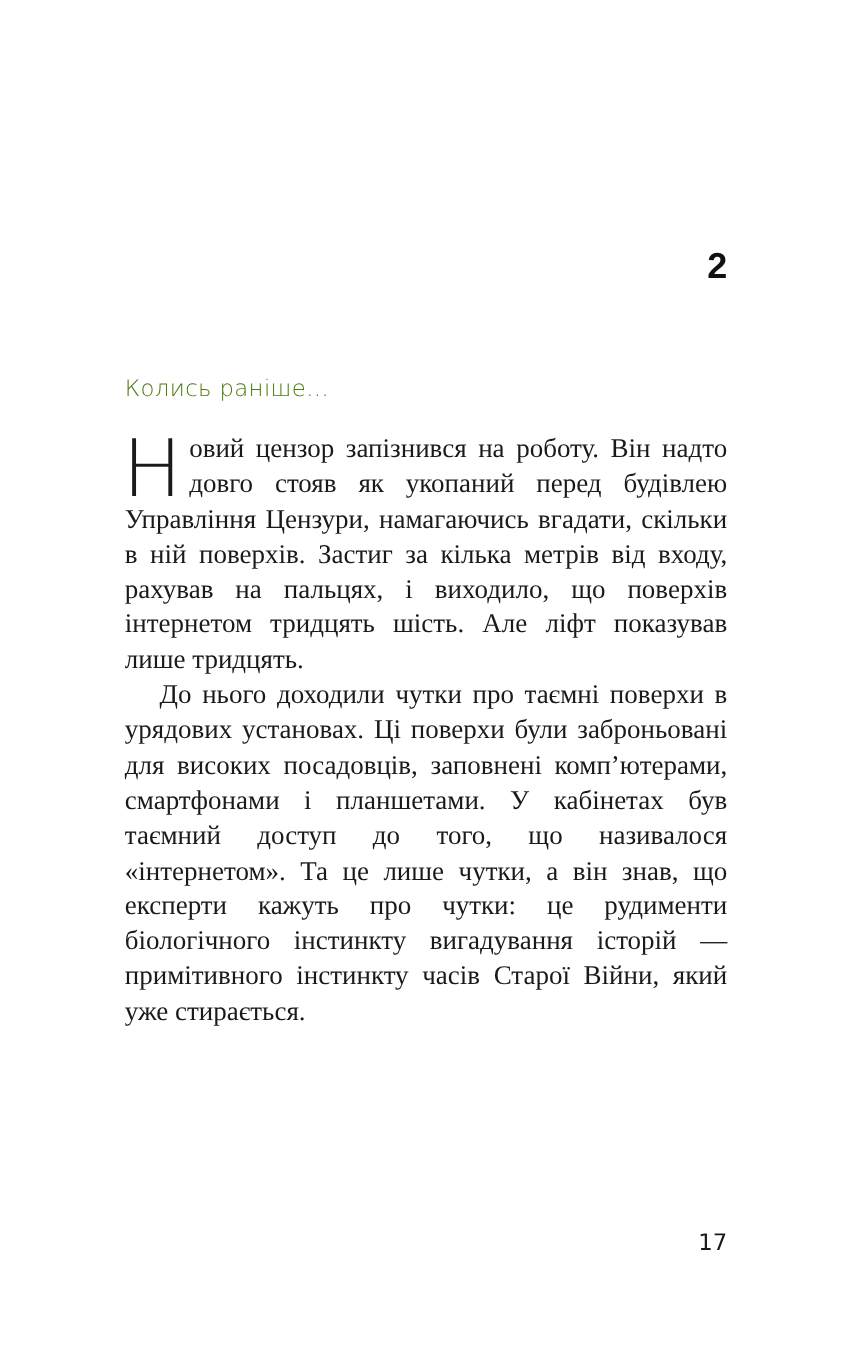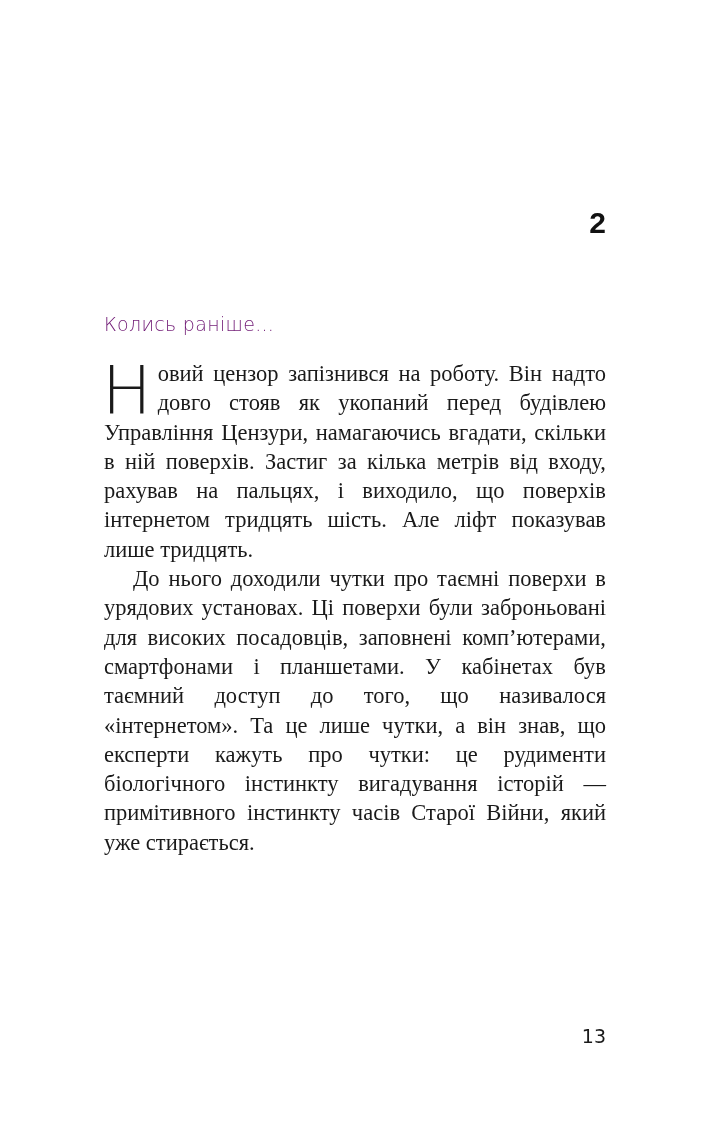--- a/index.html
+++ b/index.html
@@ -3,21 +3,21 @@
   <meta charset="utf-8">
   <style>
     html, body { margin: 0; padding: 0; background: #ffffff; }
     body { width: 718px; height: 1130px; position: relative; overflow: hidden; color: #1a1a1a; }
     .chapter-num {
       position: absolute; right: 112px; top: 206px;
       font-family: "Liberation Sans", sans-serif; font-weight: bold; font-size: 30px; color: #111;
     }
     .epigraph {
       position: absolute; left: 104px; top: 313px;
-      font-family: "DejaVu Sans", sans-serif; font-size: 19px; letter-spacing: 0.3px; color: #701a75;
+      font-family: "DejaVu Sans", sans-serif; font-size: 19px; letter-spacing: 0.3px; color: #4d7c0f;
       font-weight: 300;
     }
     .body-text {
       position: absolute; left: 104px; top: 359px; width: 502px;
       font-family: "Liberation Serif", serif; font-size: 22.5px; line-height: 29.3px;
       text-align: justify; color: #1a1a1a;
     }
     .body-text p { margin: 0; text-indent: 29px; hyphens: manual; }
     .body-text p.first { text-indent: 0; }
     .dropcap {
@@ -34,13 +34,13 @@
 
 <div class="chapter-num">2</div>
 
 <div class="epigraph">Колись раніше...</div>
 
 <div class="body-text">
   <p class="first"><span class="dropcap">Н</span><span>овий цензор запізнився на роботу. Він надто довго стояв як укопаний перед будівлею Управління Цензури, намагаючись вгадати, скільки в ній поверхів. Застиг за кілька метрів від входу, рахував на пальцях, і виходило, що поверхів інтернетом тридцять шість. Але ліфт показував лише тридцять.</span></p>
   <p>До нього доходили чутки про таємні поверхи в урядових установах. Ці поверхи були заброньовані для високих посадовців, заповнені комп’ютерами, смартфонами і планшетами. У кабінетах був таємний доступ до того, що називалося «інтернетом». Та це лише чутки, а він знав, що експерти кажуть про чутки: це рудименти біологічного інстинкту вигадування історій — примітивного інстинкту часів Старої Війни, який уже стирається.</p>
 </div>
 
-<div class="page-number">13</div>
+<div class="page-number">17</div>
 
 </body></html>

